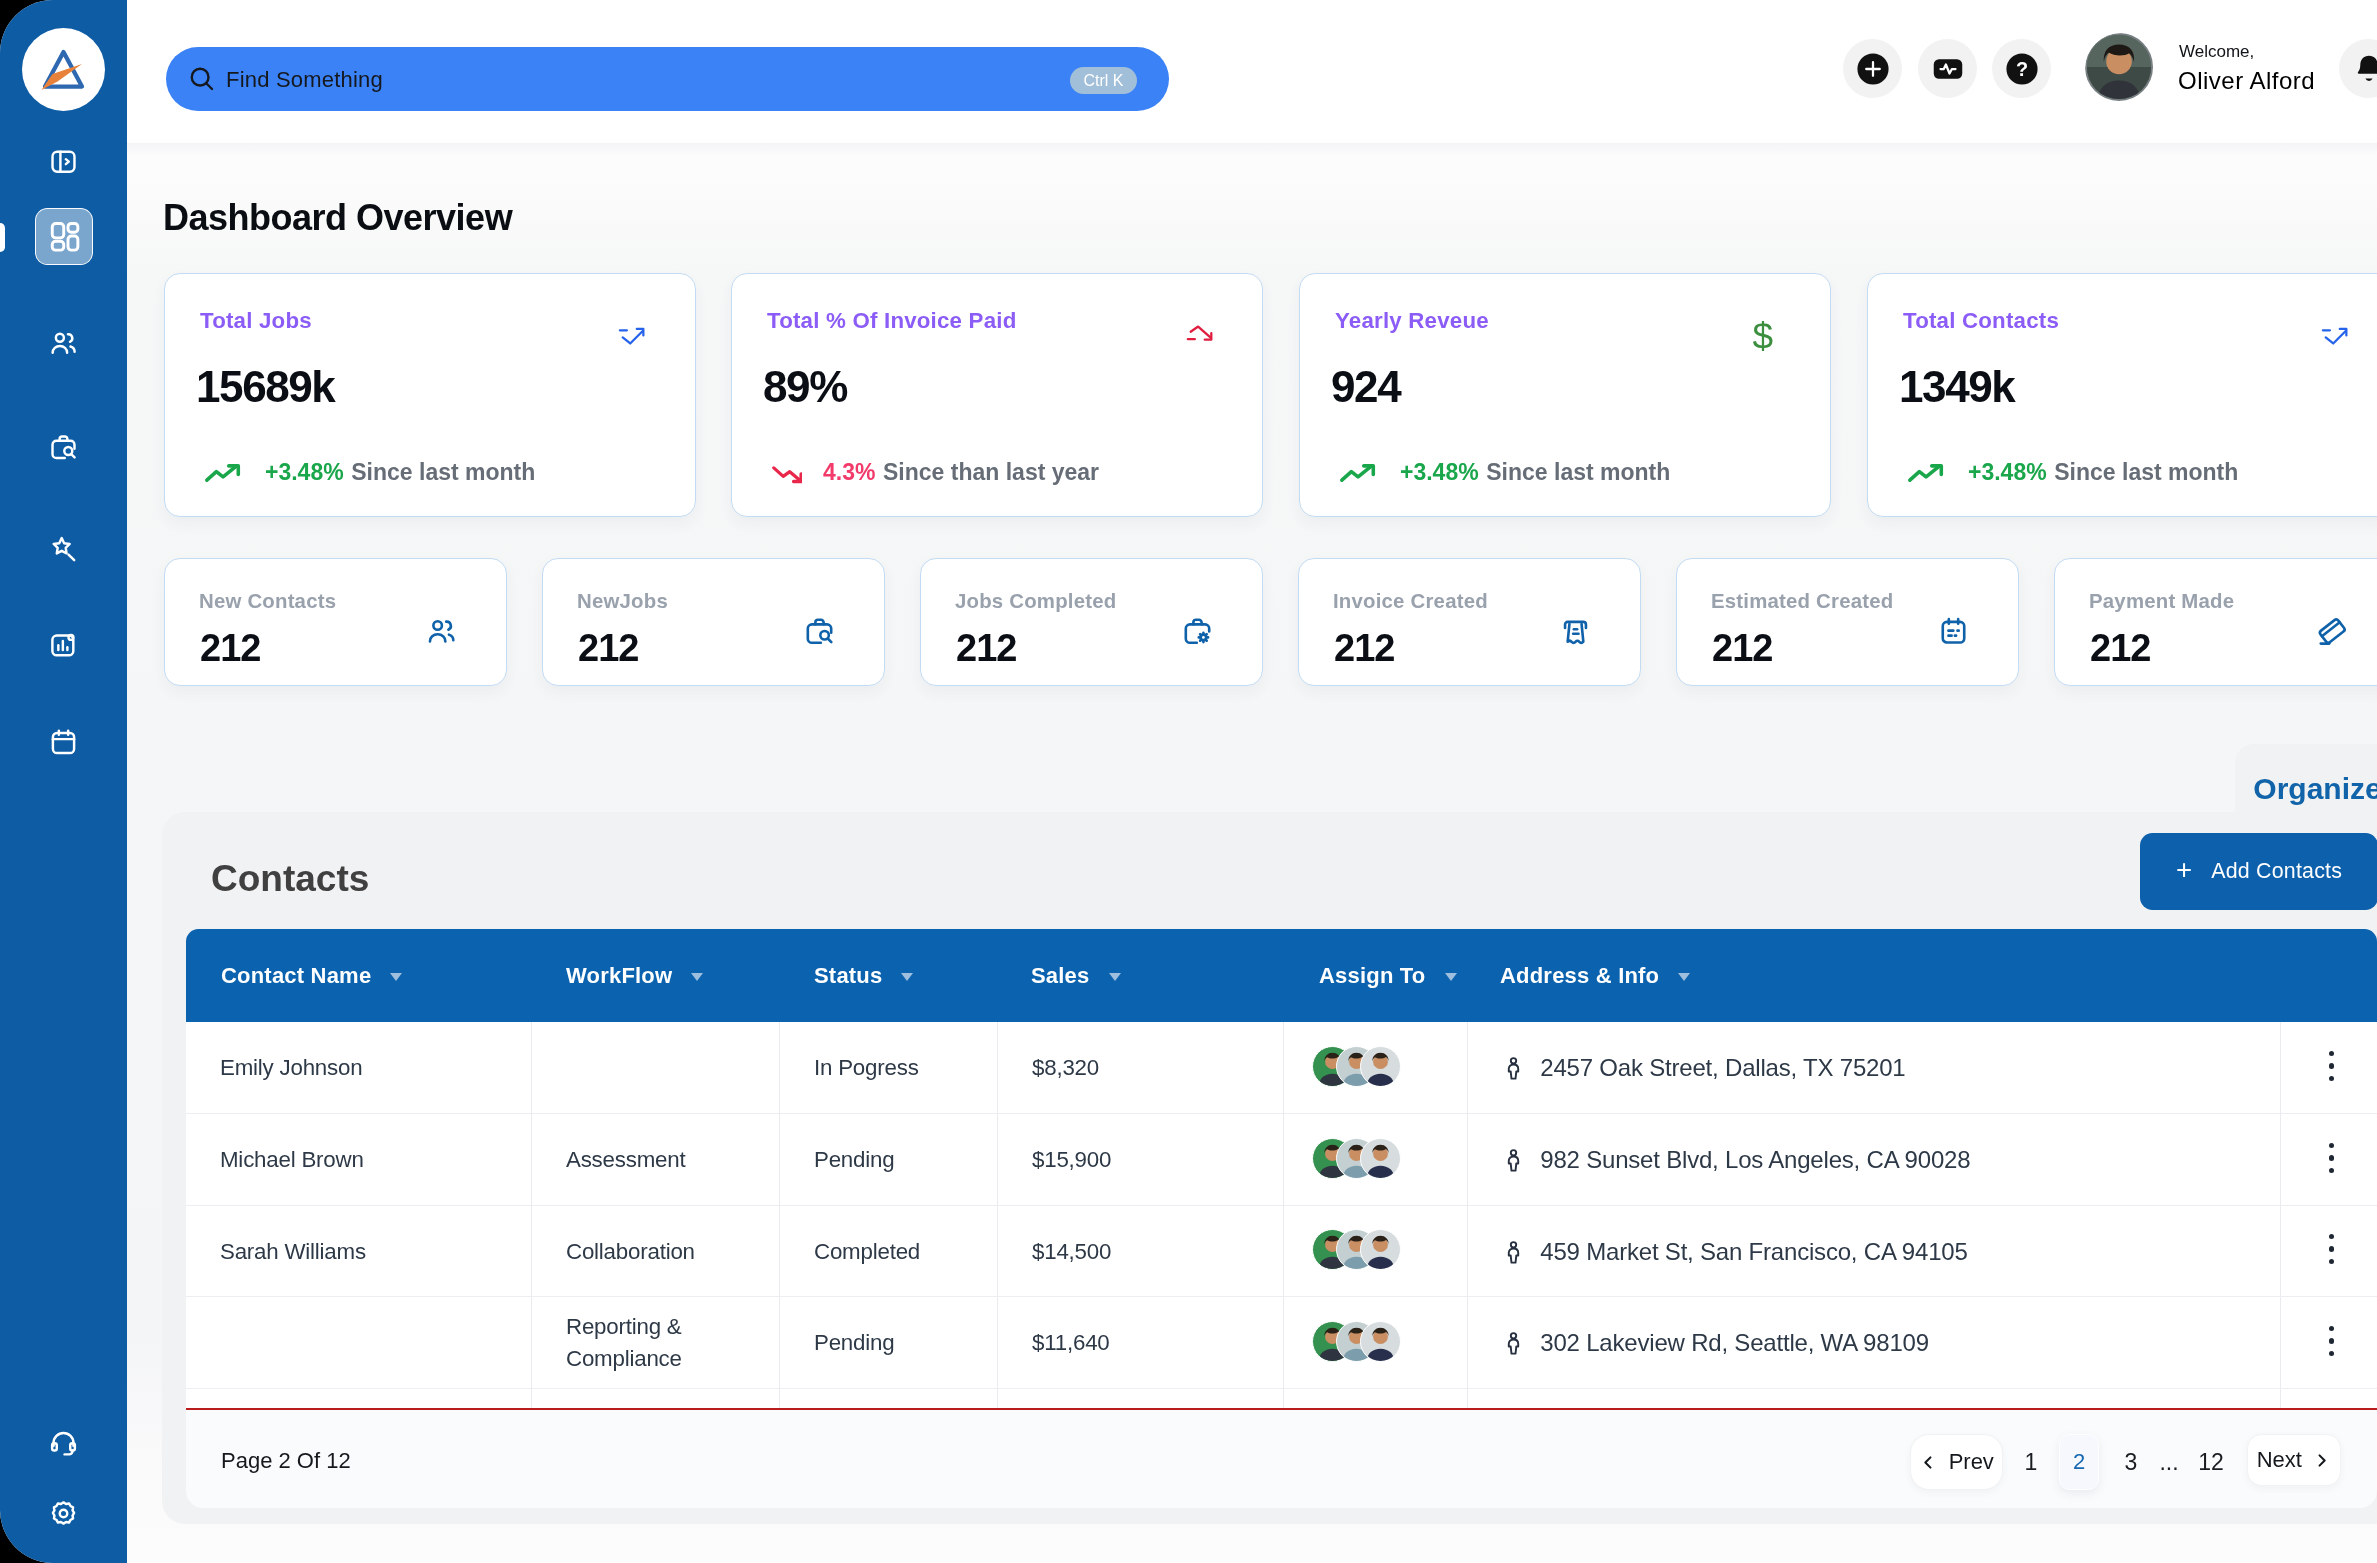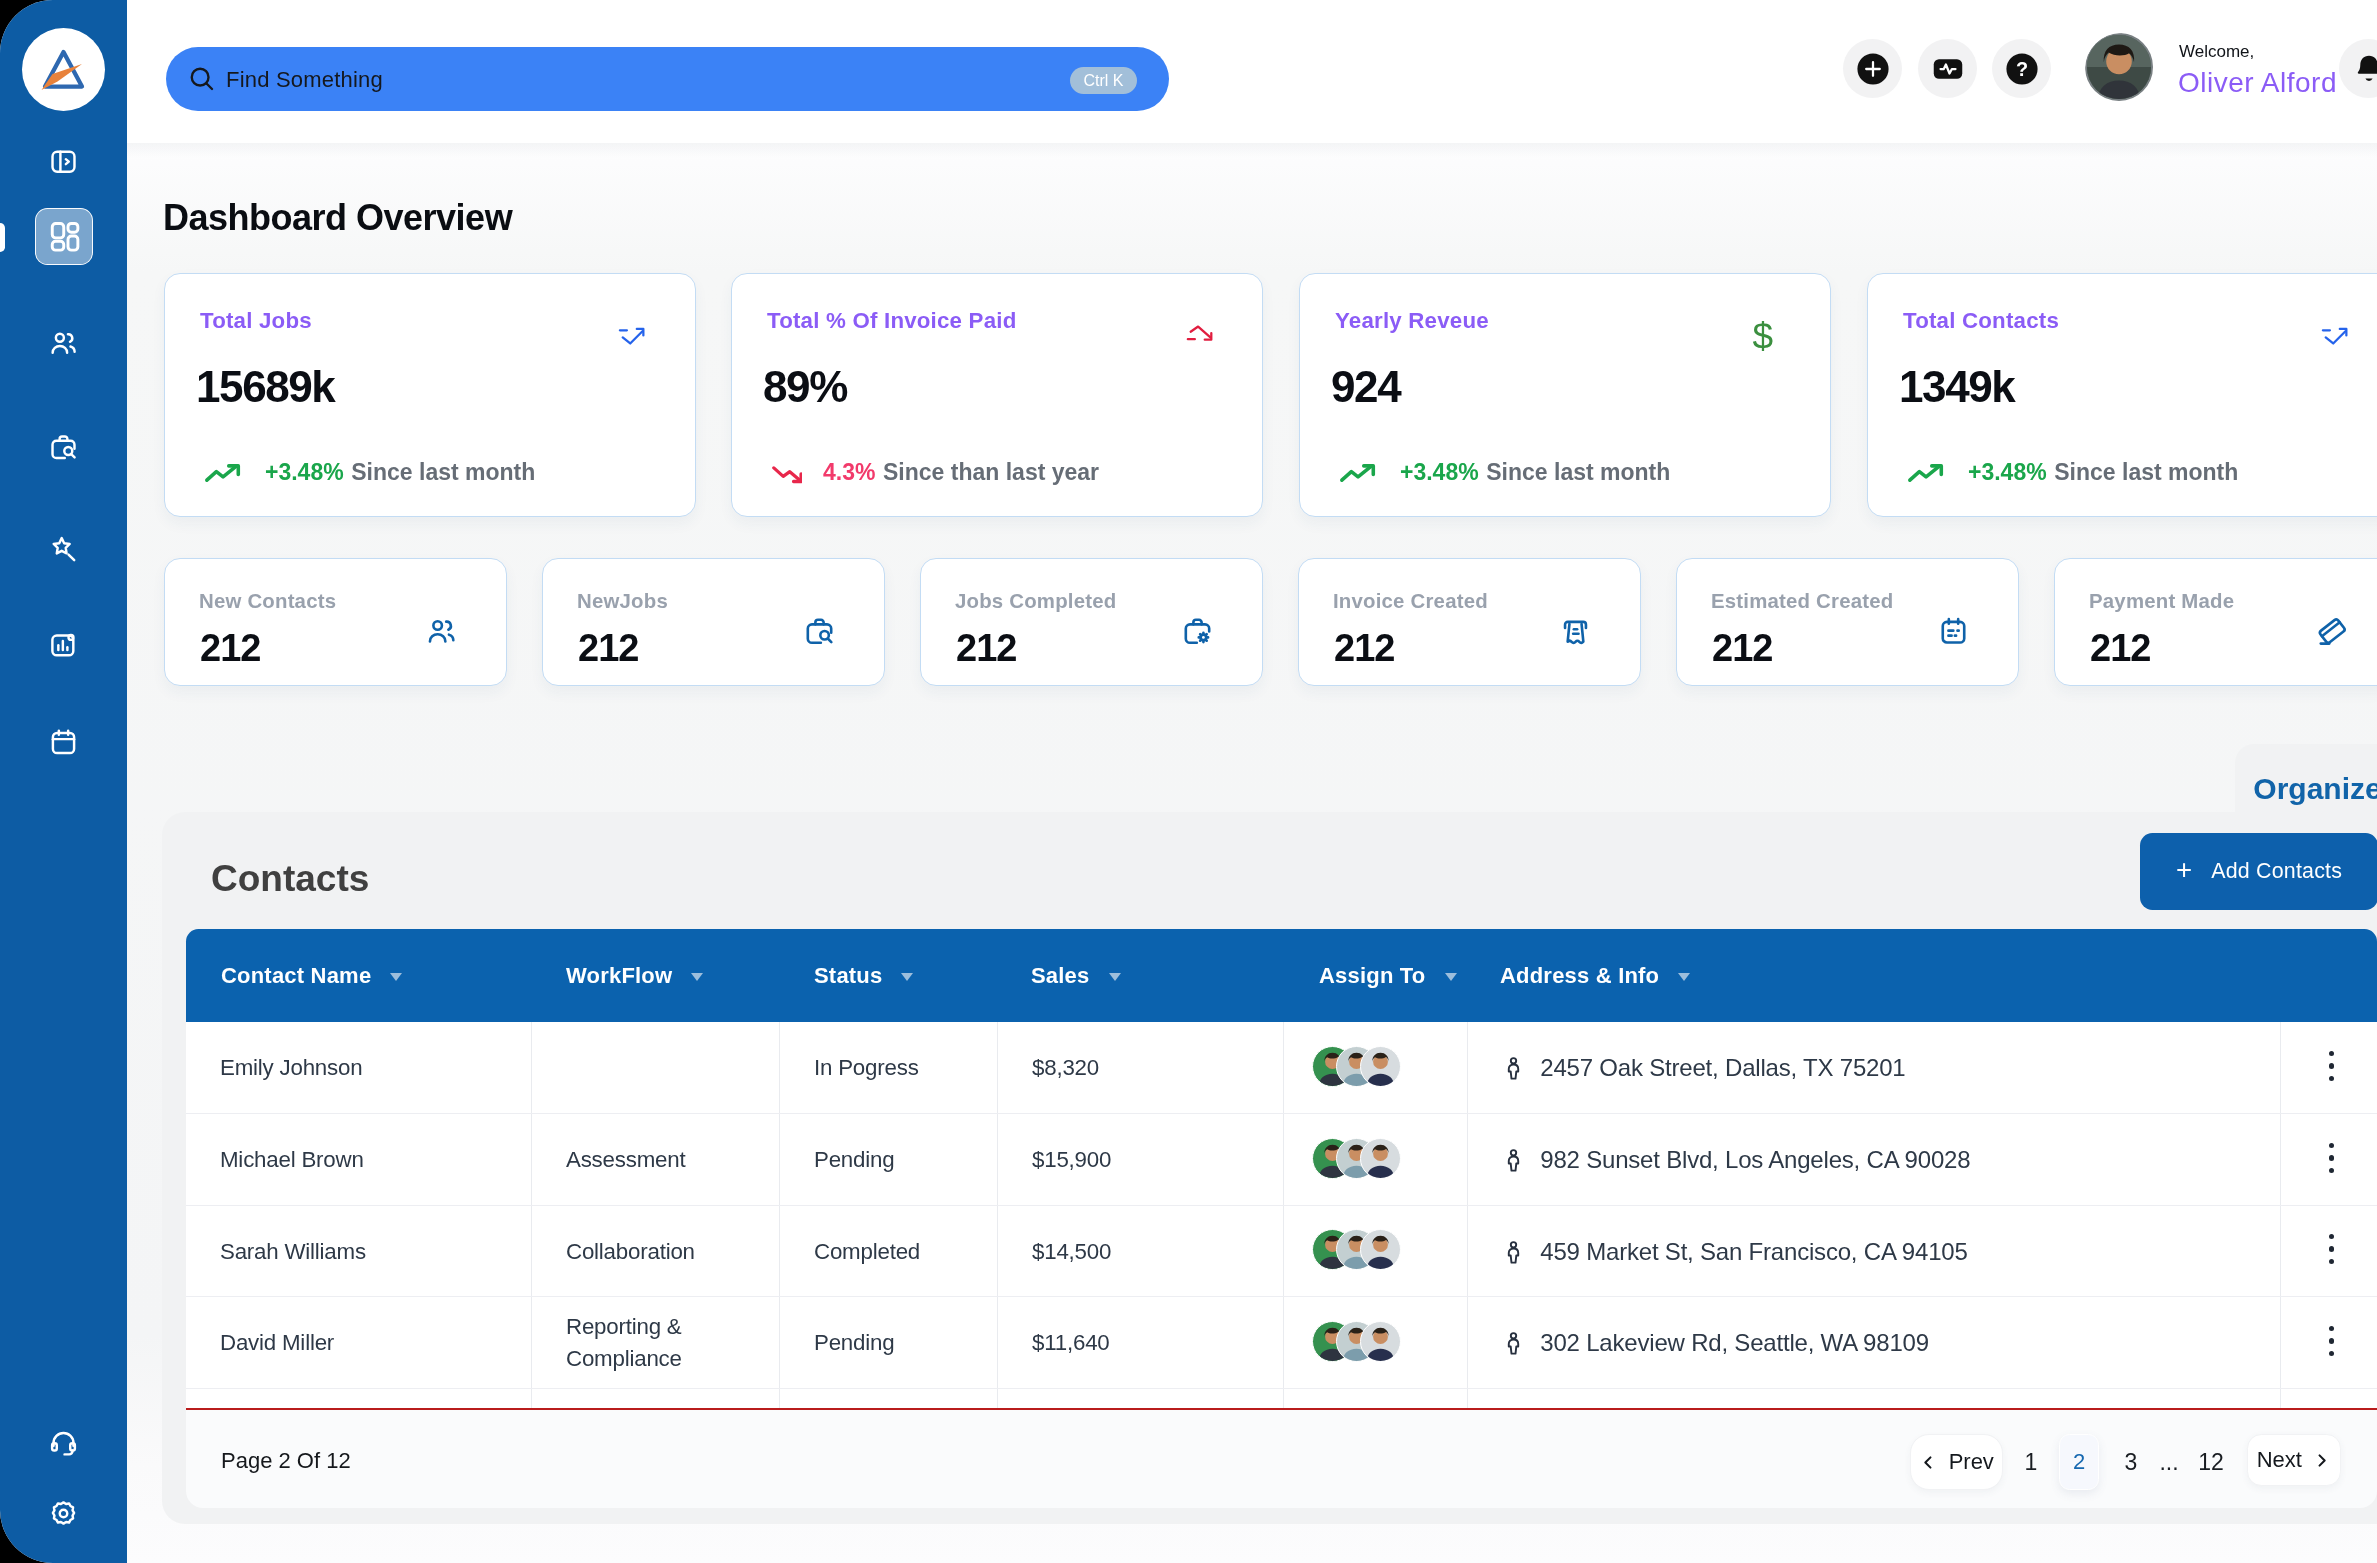--- a/index.html
+++ b/index.html
@@ -12,21 +12,21 @@
 .navic{position:absolute;left:48px;width:31px;height:31px}
 .active-sq{position:absolute;left:35px;top:208px;width:58px;height:57px;border-radius:12.4px;background:rgba(255,255,255,.45);border:1.4px solid rgba(255,255,255,.95)}
 .pill{position:absolute;left:0;top:223px;width:4.8px;height:28.5px;background:#fff;border-radius:0 4.8px 4.8px 0}
 
 .topbar{position:absolute;left:127px;top:0;width:2307px;height:143px;background:#fff}
 .search{position:absolute;left:39px;top:47px;width:1003px;height:64px;border-radius:32px;background:#3b82f6}
 .search-txt{position:absolute;left:60px;top:19.5px;font-size:22px;color:#15181D;letter-spacing:0.2px}
 .ctrlk{position:absolute;right:32px;top:19.5px;width:67px;height:27.6px;border-radius:13.8px;background:#A2BFD9;color:#fff;font-size:16px;text-align:center;line-height:27.6px}
 .circ{position:absolute;top:39px;width:59px;height:59px;border-radius:50%;background:#F2F2F3;display:flex;align-items:center;justify-content:center}
 .welcome1{position:absolute;left:2052px;top:42px;font-size:17px;color:#101318}
-.welcome2{position:absolute;left:2051px;top:67px;font-size:28px;color:#8b5cf6;font-weight:500;letter-spacing:0.5px}
+.welcome2{position:absolute;left:2051px;top:67px;font-size:24px;color:#000000;font-weight:500;letter-spacing:0.5px}
 
 .content{position:absolute;left:127px;top:143px;width:2307px;height:1421px;
  background:linear-gradient(180deg,#FDFDFE 0%,#F6F7F7 9%,#F4F5F6 84%,#FAFAFB 93%,#FCFCFD 100%)}
 .content::before{content:"";position:absolute;left:0;top:0;width:100%;height:14.3px;background:linear-gradient(180deg,rgba(120,130,140,.07),rgba(120,130,140,0))}
 .h1{position:absolute;left:36px;top:54px;font-size:36px;font-weight:700;color:#0A0D12;letter-spacing:-0.5px}
 
 .card{background:#fff;border:1px solid #C3DCF4;border-radius:16px;box-shadow:0 6.7px 14.3px rgba(40,70,120,.05)}
 .blab{position:absolute;left:35px;top:34px;font-size:22.3px;font-weight:700;color:#8b5cf6;letter-spacing:0.2px}
 .bnum{position:absolute;left:31px;top:88px;font-size:44px;font-weight:700;color:#0B0E14;letter-spacing:-1.4px}
 .bbot{position:absolute;left:39px;top:183px;height:28.5px;display:flex;align-items:flex-end;font-size:23px;font-weight:700}
@@ -308,21 +308,20 @@
               <svg width="27" height="27" viewBox="0 0 24 24" fill="none" stroke="#27303F" stroke-width="1.7" stroke-linecap="round" stroke-linejoin="round">
 <circle cx="12" cy="5.2" r="2.4"></circle>
                 <path d="M12 8.4c-2.6 0-4.2 1.7-4.2 4v2.2h1.7l.7 6.4h3.6l.7-6.4h1.7v-2.2c0-2.3-1.6-4-4.2-4z"></path>
               </svg>
             </span>459 Market St, San Francisco, CA 94105</div>
 <div class="dots" style="top:205px">
             <i></i>
             <i></i>
             <i></i>
           </div>
-<div class="cell" style="left:34px;top:275px;width:285px">David Miller</div>
 <div class="cell" style="left:380px;top:275px;width:228px;line-height:1.45">Reporting &amp;<br>Compliance</div>
 <div class="cell" style="left:628px;top:275px;width:200px">Pending</div>
 <div class="cell" style="left:846px;top:275px;width:238px">$11,640</div>
 <div class="avs" style="left:1143px;top:299px">
             <svg width="41" height="41" viewBox="0 0 40 40" style="border-radius:50%;border:1.9px solid #fff;margin-left:-17px;background:#35914F">
 <circle cx="20" cy="15" r="7.6" fill="#C98E62"></circle>
 <path d="M11.5 15.5 c0-6 3.5-9.5 8.5-9.5 s8.5 3.5 8.5 9.5 c0-2.5-1.5-4.2-3-5.2 c-2.5 2-8.5 2.2-11 .2 c-1.6 1-3 2.5-3 5z" fill="#2A2118"></path>
 <path d="M6 40 c0-7.5 6-12.5 14-12.5 s14 5 14 12.5z" fill="#2E3440"></path>
             </svg>
             <svg width="41" height="41" viewBox="0 0 40 40" style="border-radius:50%;border:1.9px solid #fff;margin-left:-17px;background:#C3CFD1">

